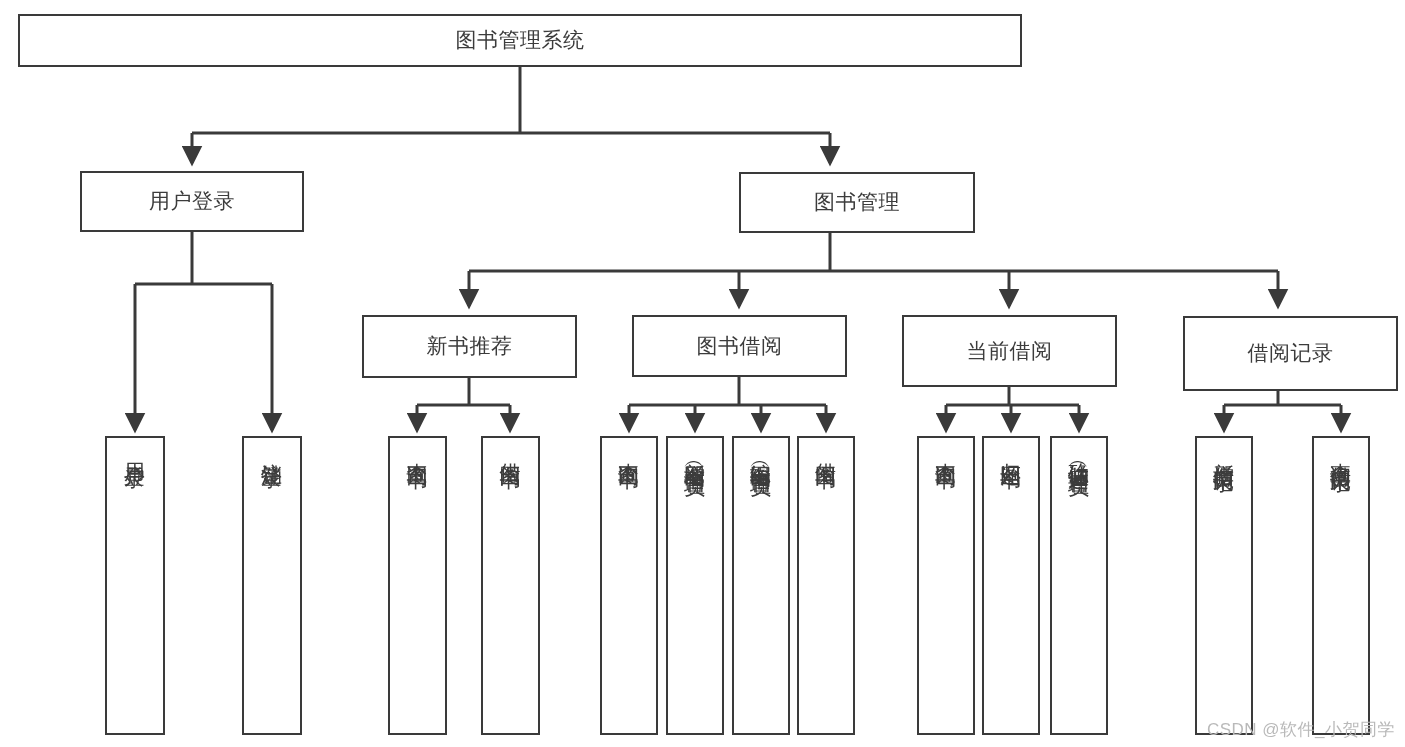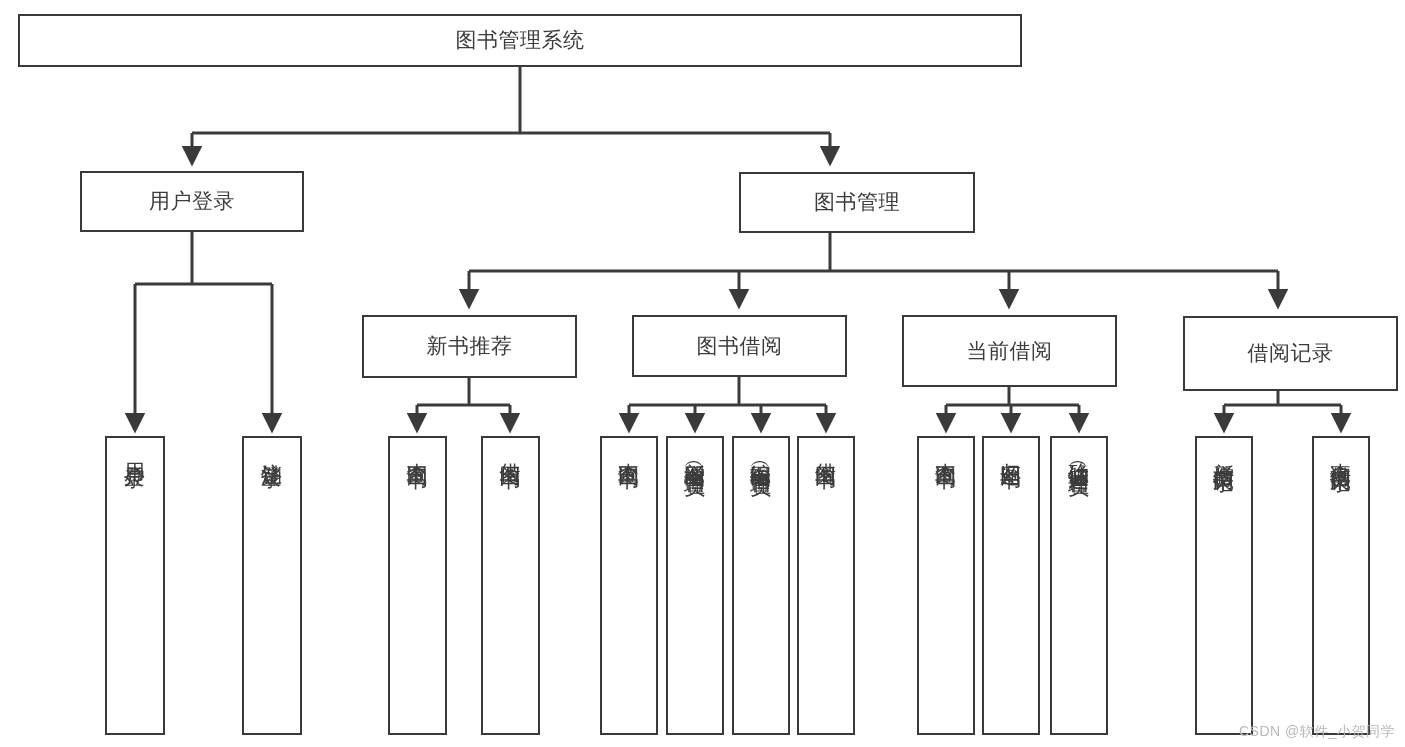--- a/index.html
+++ b/index.html
@@ -39,21 +39,21 @@
     text-orientation:upright;
     white-space:normal;
     letter-spacing:2px;
     line-height:1.0;
     font-size:21px;
   }
   .watermark{
     position:absolute;
     right:10px;
     bottom:6px;
-    font-size:14px;
+    font-size:17px;
     color:#b9b9b9;
     white-space:nowrap;
     letter-spacing:0.5px;
     pointer-events:none;
   }
 </style>
 </head>
 <body>
 
 <div id="canvas">

